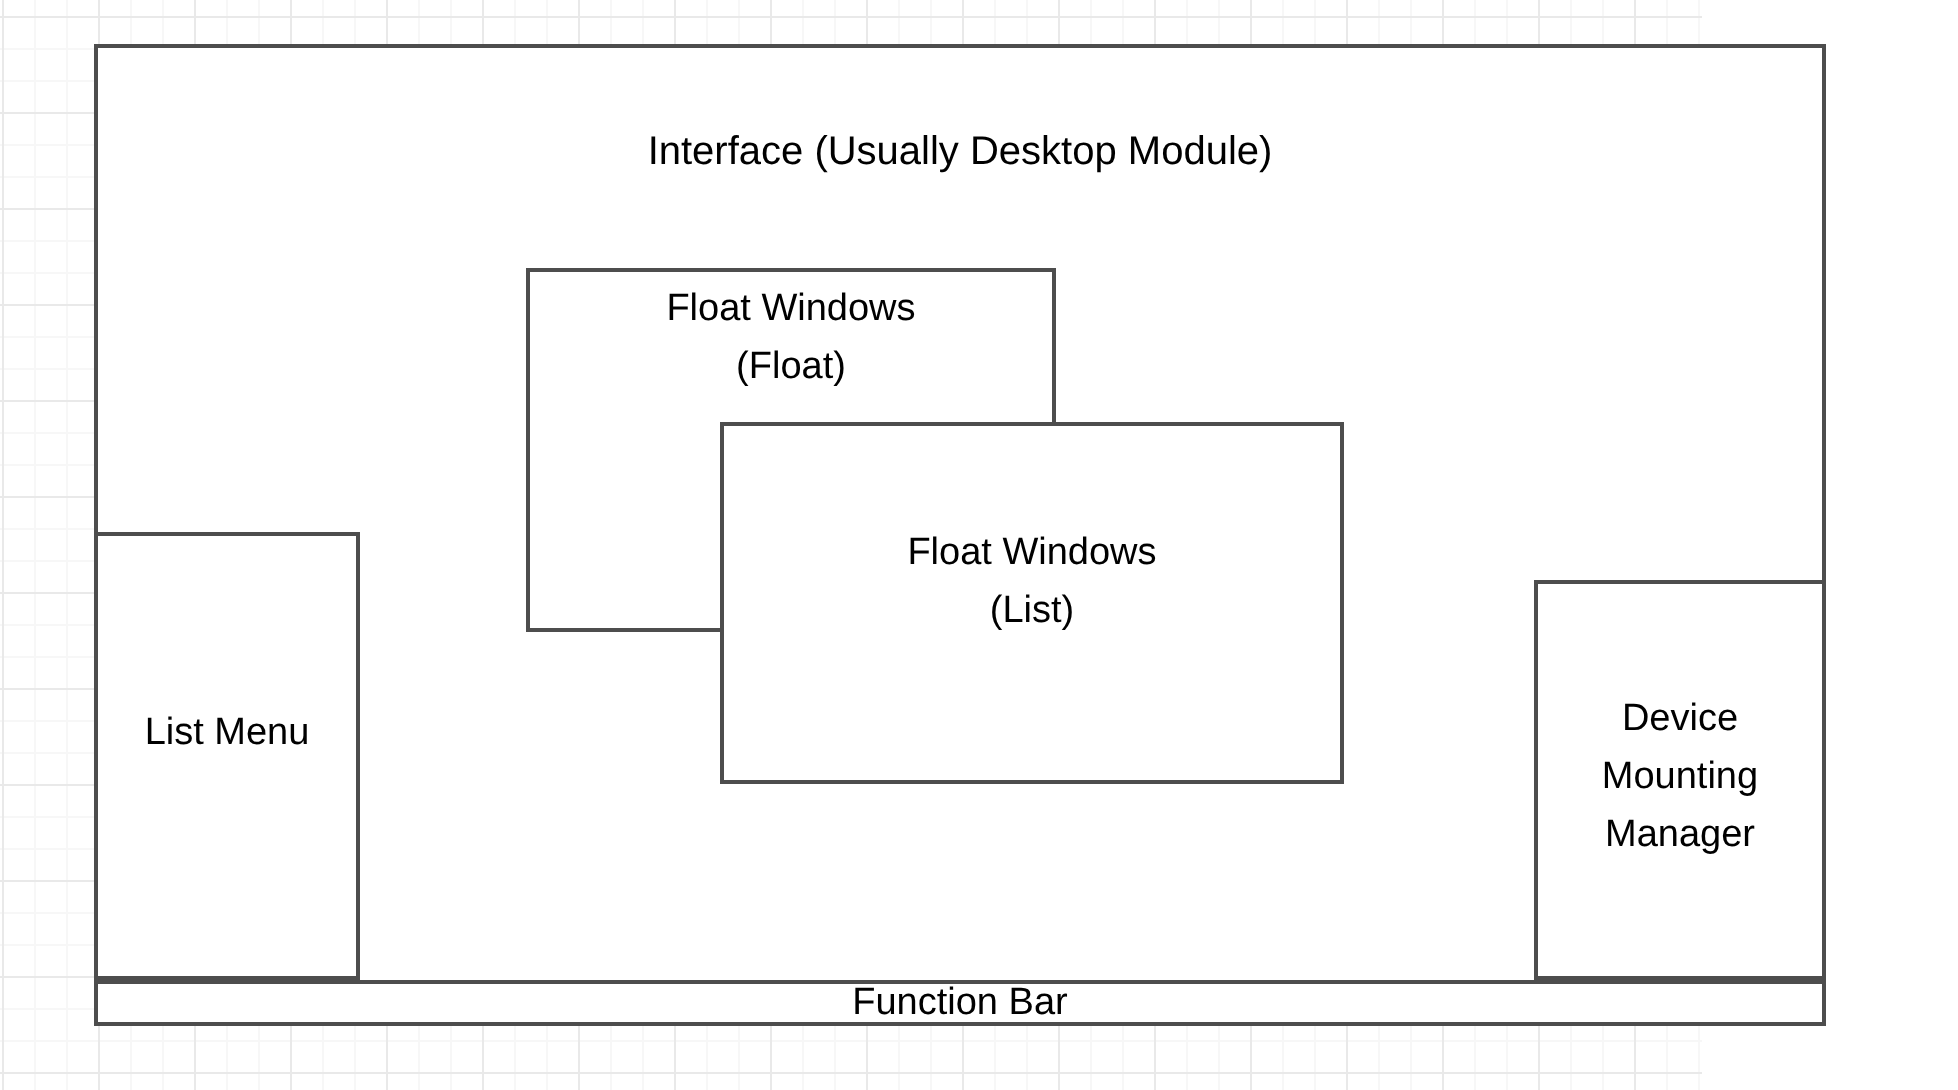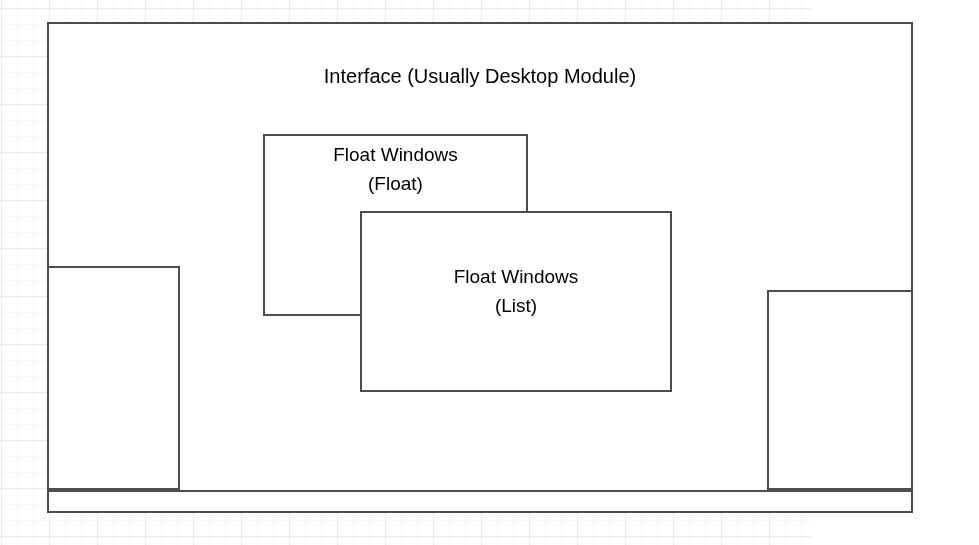--- a/index.html
+++ b/index.html
@@ -22,20 +22,21 @@
       linear-gradient(to right, #e9e9e9 1px, transparent 1px),
       linear-gradient(to bottom, #e9e9e9 1px, transparent 1px),
       linear-gradient(to right, #f7f7f7 1px, transparent 1px),
       linear-gradient(to bottom, #f7f7f7 1px, transparent 1px);
     background-size:
       48px 48px,
       48px 48px,
       16px 16px,
       16px 16px;
     background-position: 1px 8px, 1px 8px, 1px 8px, 1px 8px;
+    padding-left: 40px;
   }
   .box {
     position: absolute;
     box-sizing: border-box;
     background: #ffffff;
     border: 2px solid #4d4d4d;
   }
   .lbl {
     position: absolute;
     text-align: center;
@@ -74,24 +75,27 @@
 </style>
 </head>
 <body>
 
 <div id="canvas">
 
   <div class="box" id="interface-box"></div>
   <div class="lbl" id="interface-label">Interface (Usually Desktop Module)</div>
 
   <div class="box" id="list-menu-box"></div>
+  <div class="lbl" id="list-menu-label">List Menu</div>
 
   <div class="box" id="float-back-box"></div>
   <div class="lbl" id="float-back-label"><span>Float Windows</span><br><span>(Float)</span></div>
 
   <div class="box" id="float-front-box"></div>
   <div class="lbl" id="float-front-label"><span>Float Windows</span><br><span>(List)</span></div>
 
   <div class="box" id="device-box"></div>
+  <div class="lbl" id="device-label"><span>Device</span><br><span>Mounting</span><br><span>Manager</span></div>
 
   <div class="box" id="function-bar-box"></div>
+  <div class="lbl" id="function-bar-label">Function Bar</div>
 
 </div>
 
 </body></html>

